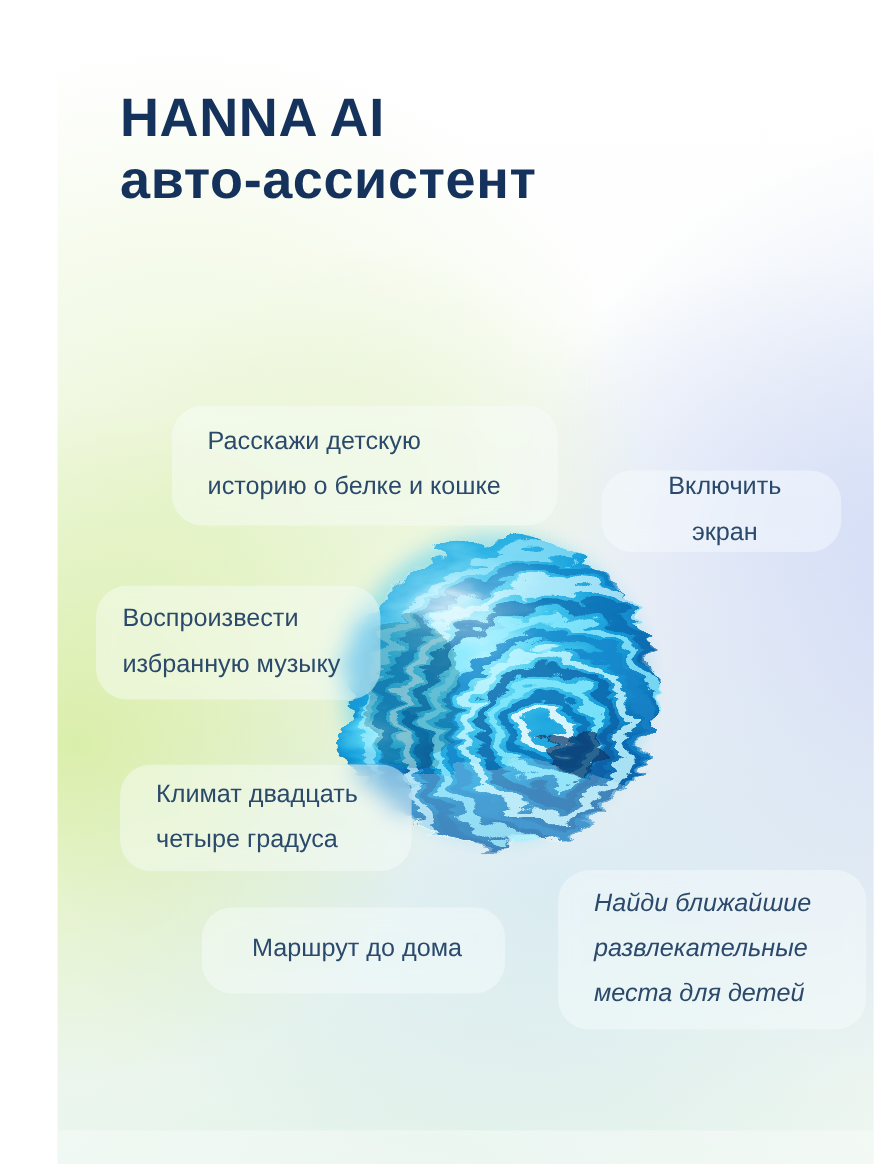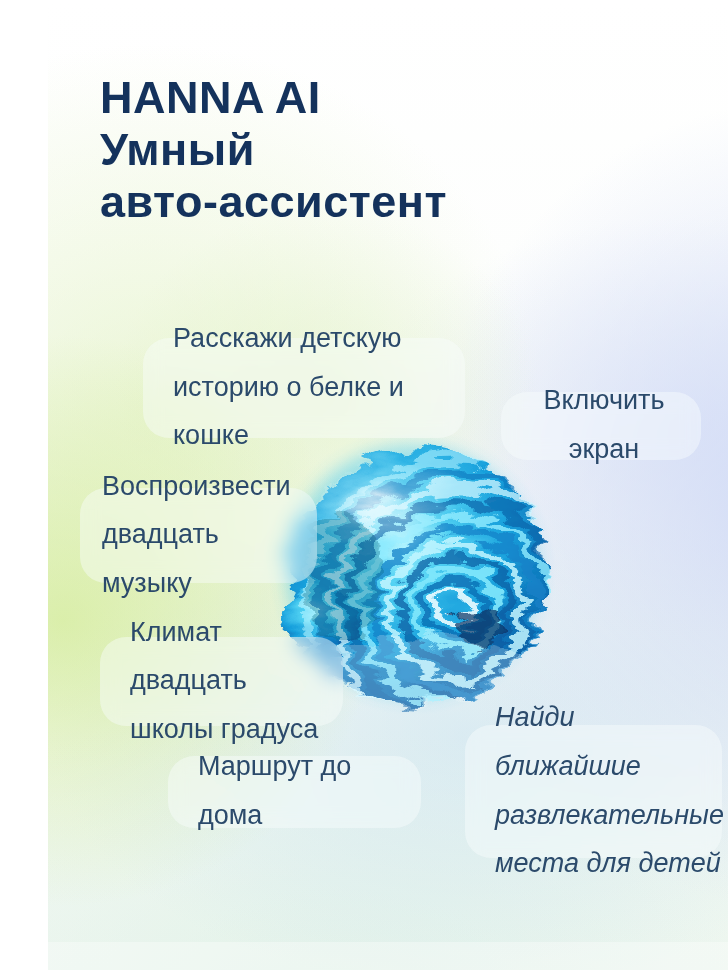--- a/index.html
+++ b/index.html
@@ -45,21 +45,21 @@
     position: absolute;
     z-index: 2;
     display: flex;
     align-items: center;
     box-sizing: border-box;
     border-radius: 26px;
     background: rgba(248,252,253,0.45);
     -webkit-backdrop-filter: blur(9px) saturate(1.05);
     backdrop-filter: blur(9px) saturate(1.05);
     color: #2b4a6b;
-    font-size: 27px;
+    font-size: 21px;
     line-height: 1.8;
     white-space: pre-line;
     padding: 4px 24px 6px 30px;
   }
   .b1 { left: 95px;  top: 338px; width: 322px; height: 100px; }
   .b2 { left: 453px; top: 392px; width: 200px; height: 68px; text-align: center;  }
   .b3 { left: 32px;  top: 488px; width: 237px; height: 95px; padding-left: 22px; }
   .b4 { left: 482px; top: 545px; width: 220px; height: 133px; }
   .b5 { left: 52px;  top: 637px; width: 243px; height: 89px;  }
   .b6 { left: 120px; top: 756px; width: 253px; height: 72px; justify-content: center;  }
@@ -73,21 +73,20 @@
     z-index: 0;
   }
 </style>
 </head>
 <body>
 
 <div class="canvas">
 
   <div class="title">
     <div>HANNA AI</div>
-    <div>Умный</div>
     <div>авто-ассистент</div>
   </div>
 
   <svg class="orb" viewBox="0 0 300 300" aria-hidden="true">
     <defs>
       <radialGradient id="gBase" cx="42%" cy="35%" r="78%">
         <stop offset="0%" stop-color="#aef4ff"></stop>
         <stop offset="25%" stop-color="#4fd0f2"></stop>
         <stop offset="55%" stop-color="#18a0dc"></stop>
         <stop offset="80%" stop-color="#0b69b0"></stop>
@@ -139,27 +138,27 @@
     <span>Расскажи детскую
 историю о белке и кошке</span>
   </div>
 
   <div class="bubble b2">
     <span>Включить экран</span>
   </div>
 
   <div class="bubble b3">
     <span>Воспроизвести
-двадцать музыку</span>
+избранную музыку</span>
   </div>
 
 
   <div class="bubble b5">
     <span>Климат двадцать
-школы градуса</span>
+четыре градуса</span>
   </div>
 
   <div class="bubble b6">
     <span>Маршрут до дома</span>
   </div>
 
   <div class="bubble b7">
     <span>Найди ближайшие
 развлекательные
 места для детей</span>

